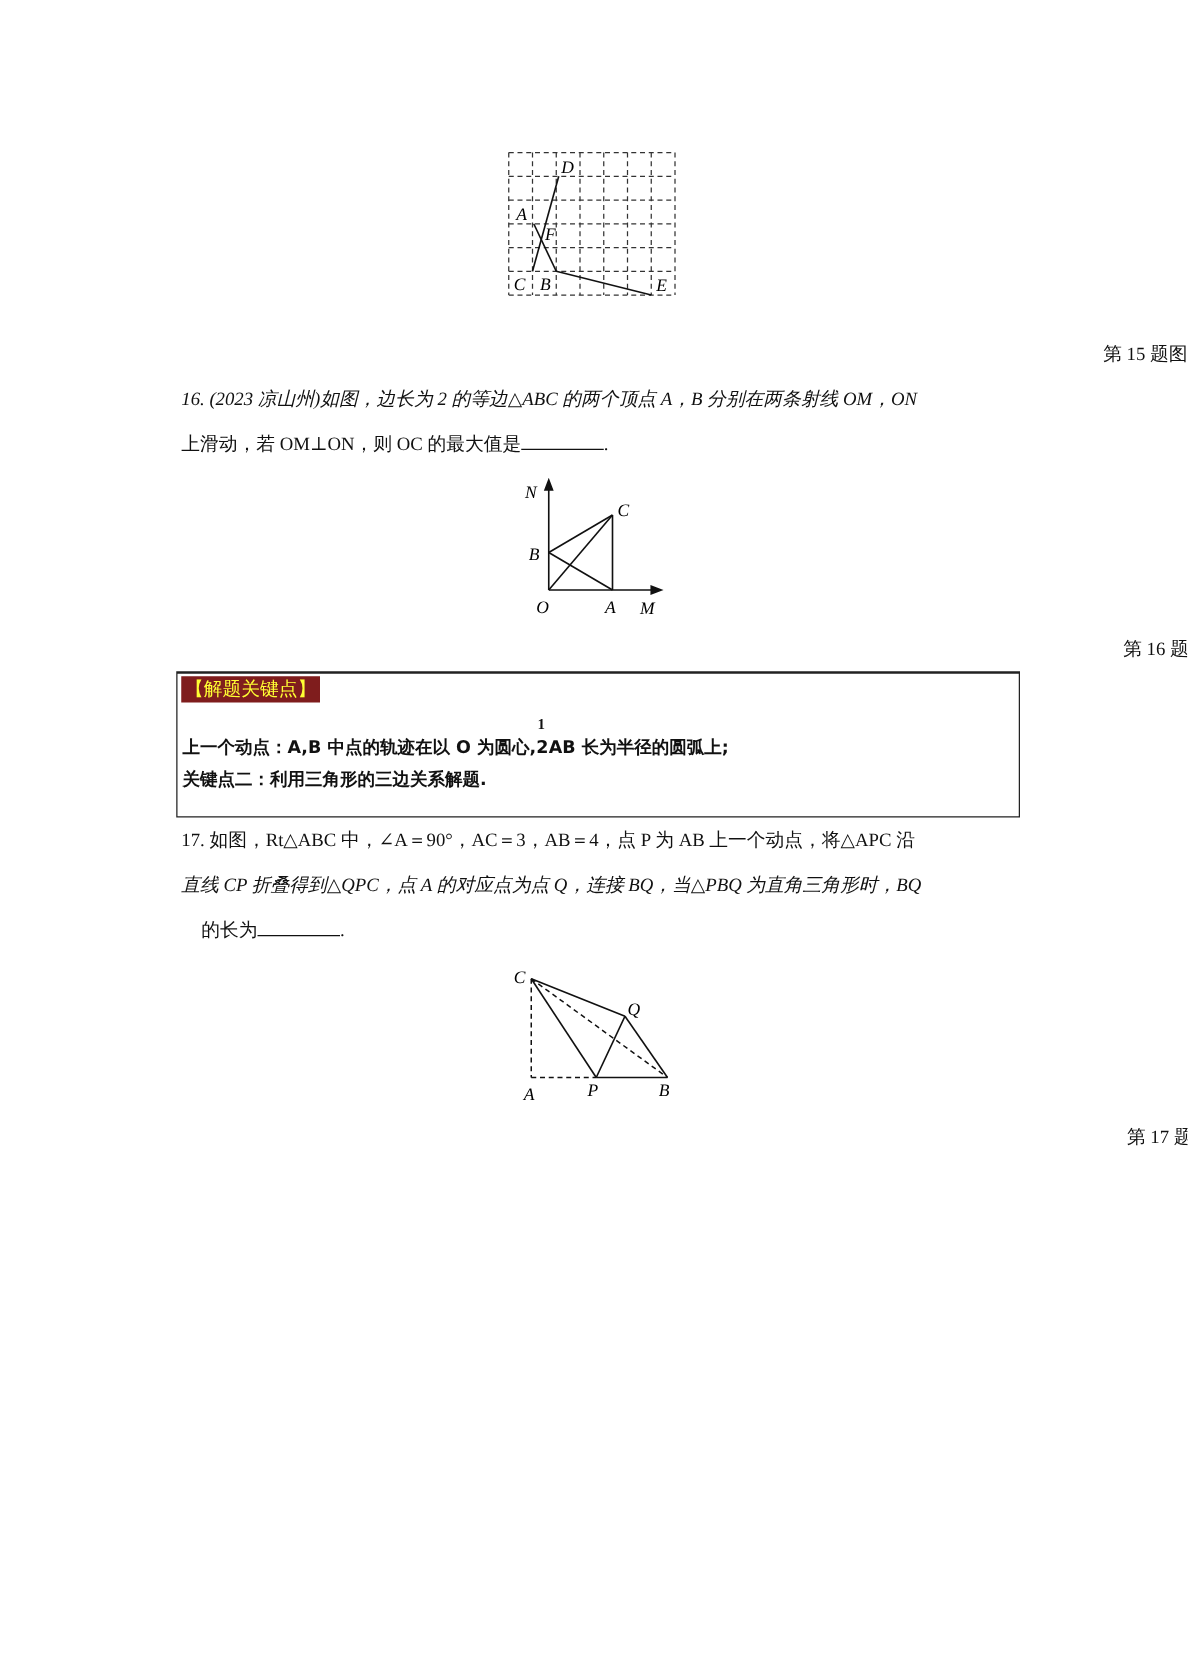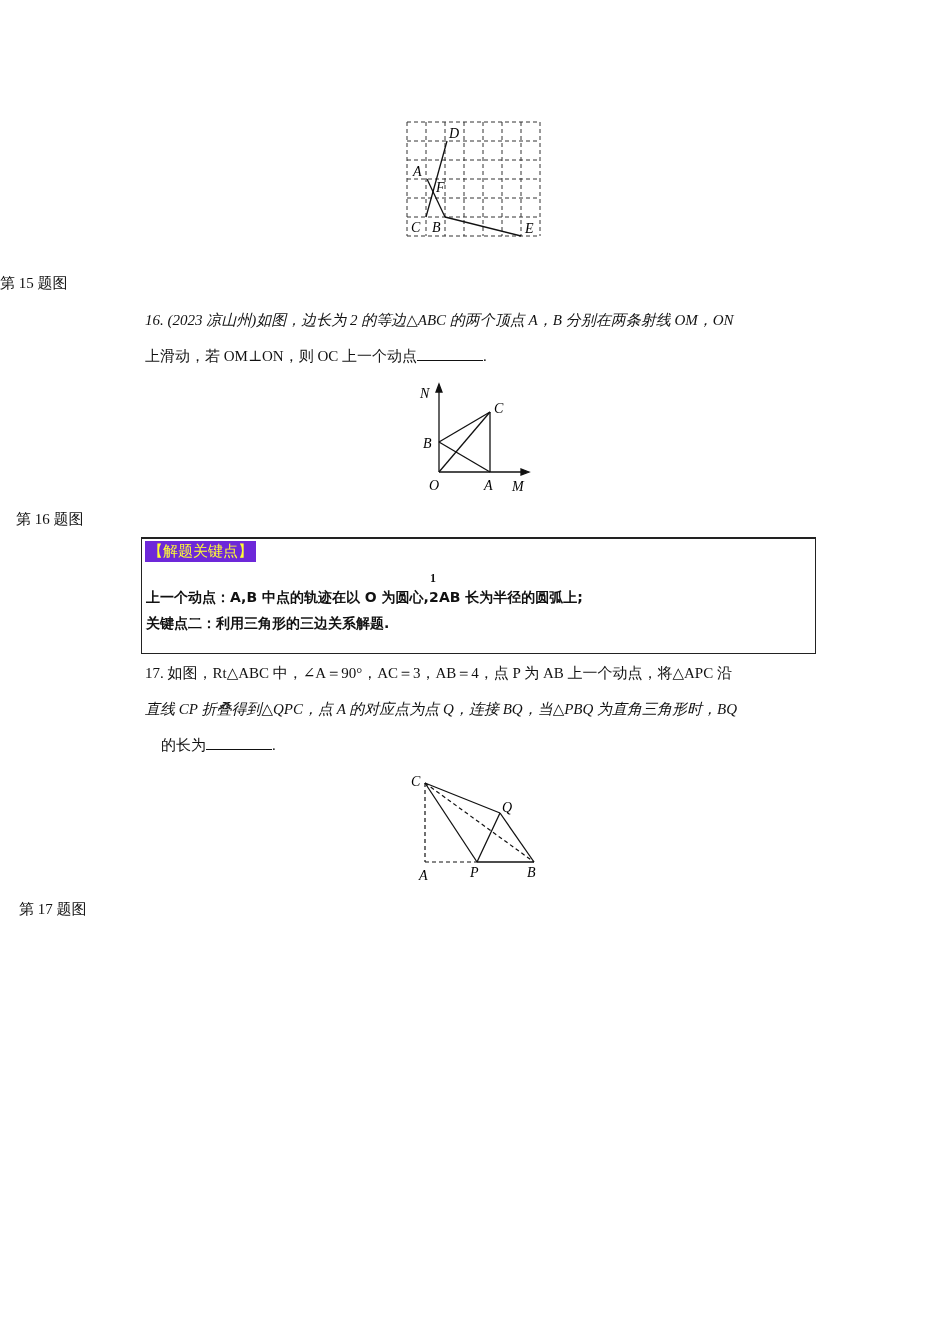--- a/index.html
+++ b/index.html
@@ -1,22 +1,22 @@
 <!DOCTYPE html>
 <html><head>
 <meta charset="utf-8">
 <style>
   html, body { margin:0; padding:0; background:#ffffff; }
   body { width:950px; height:1344px; position:relative; font-family:"Liberation Serif","DejaVu Serif",serif; color:#111; }
   .fig { position:absolute; }
-  .caption { position:absolute; left:0; width:950px; text-align:left; font-size:15px; }
+  .caption { position:absolute; left:0; width:950px; text-align:right; font-size:15px; }
   .para { position:absolute; left:145px; width:665px; font-size:15px; line-height:36px; }
   .blank { display:inline-block; width:66px; border-bottom:1px solid #111; height:14px; vertical-align:baseline; }
   .keybox { position:absolute; left:141px; top:537px; width:673px; height:114px; border:1px solid #222; border-top:2px solid #222; }
-  .keytag { position:absolute; left:3px; top:2px; background:#6d28d9; color:#ffff33; font-size:15px; padding:1px 3px; font-family:Liberation Serif, serif; }
+  .keytag { position:absolute; left:3px; top:2px; background:#7f1d1d; color:#ffff33; font-size:15px; padding:1px 3px; font-family:Liberation Serif, serif; }
   .keyline { position:absolute; left:4px; font-size:14px; font-weight:bold; font-family:"DejaVu Sans",sans-serif; }
   .frac { display:inline-block; position:relative; width:10px; }
   .frac .num { position:absolute; top:-18px; left:1px; font-size:12px; font-family:"Liberation Serif",serif; }
   svg text { font-family:"Liberation Serif",serif; font-style:italic; font-size:14px; }
 </style>
 </head>
 <body>
 
 <svg class="fig" style="left:400px;top:115px;" width="150" height="130" viewBox="400 115 150 130">
   <g stroke="#333" stroke-width="1" stroke-dasharray="4,3" fill="none">
@@ -45,21 +45,21 @@
   <text x="413" y="176">A</text>
   <text x="436" y="192">F</text>
   <text x="411" y="232">C</text>
   <text x="432" y="232">B</text>
   <text x="525" y="233">E</text>
 </svg>
 <div class="caption" style="top:274px;">第 15 题图</div>
 
 <div class="para" style="top:302px;font-style:italic;">16. (2023 凉山州)如图，边长为 2 的等边△ABC 的两个顶点 A，B 分别在两条射线 OM，ON</div>
 <div class="para" style="top:338px;">
-  <span>上滑动，若 OM⊥ON，则 OC 上一个动点</span><span class="blank"></span><span>.</span>
+  <span>上滑动，若 OM⊥ON，则 OC 的最大值是</span><span class="blank"></span><span>.</span>
 </div>
 
 <svg class="fig" style="left:410px;top:380px;" width="130" height="115" viewBox="410 380 130 115">
   <g stroke="#111" stroke-width="1.3" fill="none">
     <line x1="439" y1="472" x2="439" y2="388"></line>
     <polygon points="439,384 436,392 442,392" fill="#111"></polygon>
     <line x1="439" y1="472" x2="525" y2="472"></line>
     <polygon points="529,472 521,469 521,475" fill="#111"></polygon>
     <line x1="490" y1="412" x2="490" y2="472"></line>
     <line x1="439" y1="442" x2="490" y2="412"></line>

